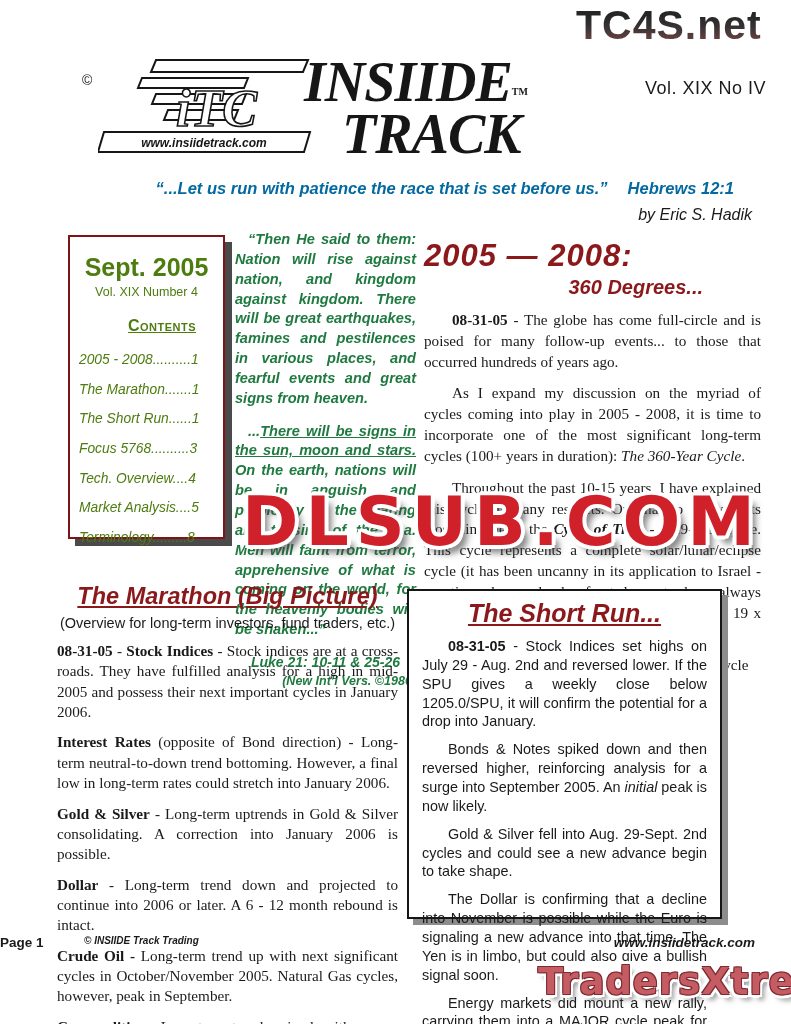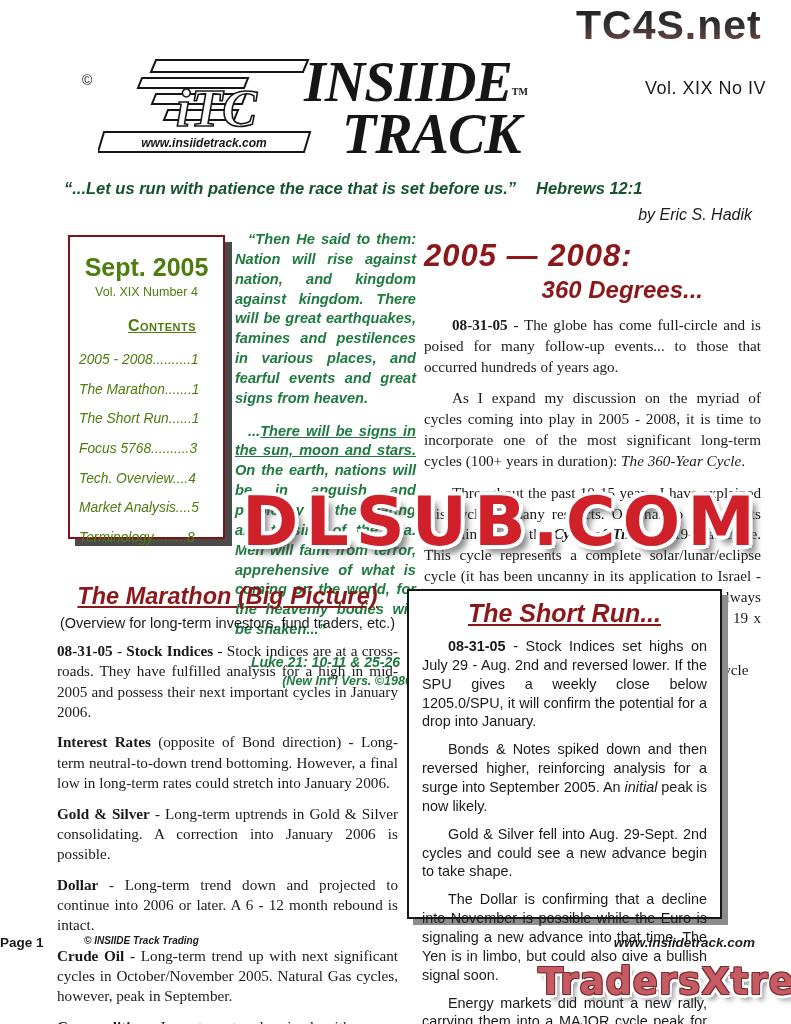--- a/index.html
+++ b/index.html
@@ -30,21 +30,21 @@
 
   
   .copyright{left:82px;top:72px;font-size:14px;}
   .vol{left:645px;top:78px;font-size:18px;letter-spacing:.5px;}
   .logo{left:98px;top:54px;width:418px;height:110px;}
   .logo-big{position:absolute;font-family:"Liberation Serif",serif;font-weight:bold;font-style:italic;
     color:#161616;line-height:1;}
   .logo-insiide{left:206px;top:0px;font-size:56px;letter-spacing:-1px;}
   .logo-track{left:244px;top:52px;font-size:56px;letter-spacing:-1px;}
   .logo-tm{font-size:10px;font-style:normal;vertical-align:6px;letter-spacing:0;}
-  .verse{left:64px;top:179px;width:670px;text-align:left;color:#14532d;
+  .verse{left:64px;top:179px;width:670px;text-align:right;color:#0369a1;
     font-weight:bold;font-style:italic;font-size:16.5px;}
   .verse .ref{margin-left:20px;}
   .byline{left:440px;top:206px;width:312px;text-align:right;font-style:italic;font-size:16px;}
 
   
   .contents-box{left:68px;top:235px;width:153px;height:284px;border:2px solid #7e1417;
     background:#fff;box-shadow:7px 7px 0 #4a4a4a;color:#4d7c0f;text-align:center;padding-top:16px;}
   .cb-title{font-size:25px;font-weight:bold;letter-spacing:0;}
   .cb-sub{font-size:12.5px;margin-top:3px;}
   .cb-heading{font-size:16px;font-weight:bold;text-decoration:underline;margin-top:18px;
@@ -56,21 +56,21 @@
   .scripture{left:235px;top:230px;width:181px;color:#1f7a40;font-weight:bold;font-style:italic;
     font-size:14.6px;line-height:1.36;text-align:justify;}
   .scripture p{margin:0 0 13px 0;}
   .scripture .indent{text-indent:13px;}
   .cite1{text-align:center;font-size:14px;margin-top:0;}
   .cite2{text-align:right;font-size:12.5px;margin-top:1px;}
 
   
   .article{left:424px;top:238px;width:337px;}
   .art-title1{color:#8b181b;font-weight:bold;font-style:italic;font-size:31px;letter-spacing:1px;}
-  .art-title2{color:#8b181b;font-weight:bold;font-style:italic;font-size:24px;
+  .art-title2{color:#8b181b;font-weight:bold;font-style:italic;font-size:20px;
     text-align:right;padding-right:58px;margin-top:2px;}
   .serif-par{font-family:"Liberation Serif",serif;font-size:15.2px;line-height:1.37;
     text-align:justify;text-indent:28px;margin:11px 0 0 0;}
 
   
   .marathon{left:57px;top:583px;width:341px;}
   .mar-title{text-align:center;color:#8b181b;font-weight:bold;font-style:italic;
     font-size:23.5px;text-decoration:underline;}
   .mar-sub{text-align:center;font-size:14.5px;margin-top:5px;}
   .mar-par{font-family:"Liberation Serif",serif;font-size:15.2px;line-height:1.34;

